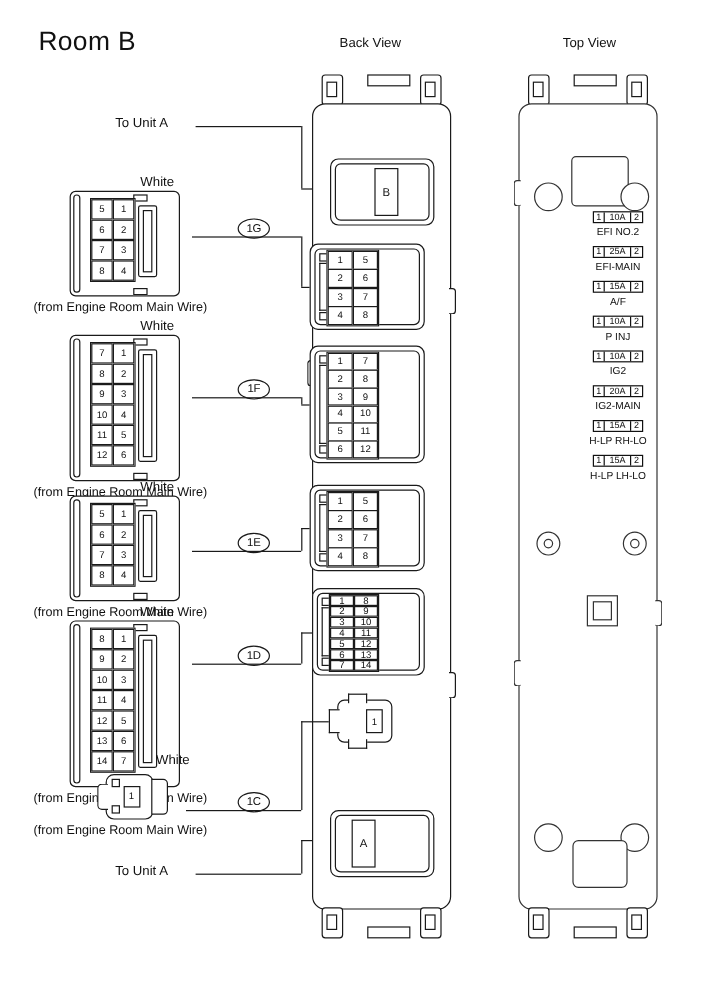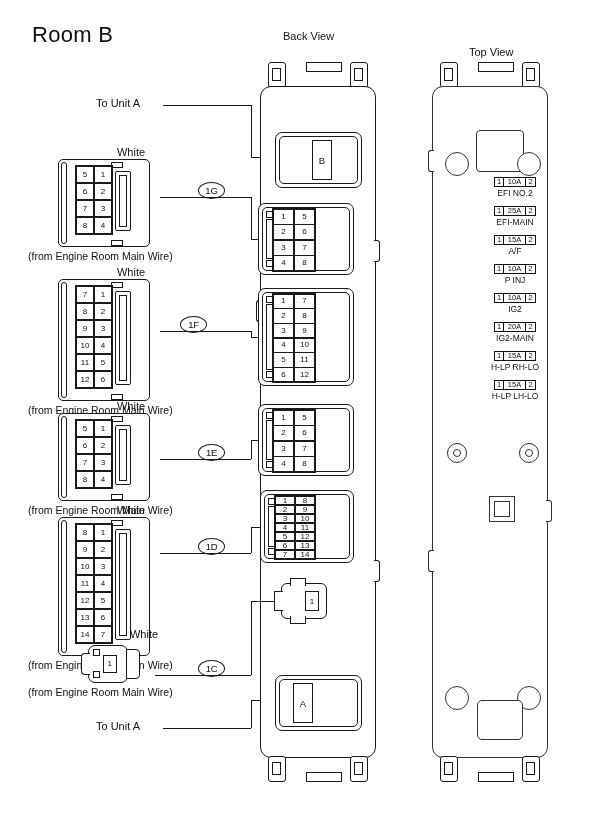--- a/index.html
+++ b/index.html
@@ -7,21 +7,21 @@
     width:602px;height:821px;position:relative;overflow:hidden;
     font-family:"Liberation Sans", sans-serif;
     color:#111;
   }
   .abs{position:absolute;}
   #title{
     left:32px;top:22px;font-size:22px;letter-spacing:0.3px;
   }
   .view-label{font-size:11px;}
   #back-view-label{left:283px;top:30px;}
-  #top-view-label{left:469px;top:46px;}
+  #top-view-label{left:469px;top:30px;}
 
   .small-txt{font-size:11px;}
 
   
   .hline{position:absolute;height:0;border-top:1.3px solid #1a1a1a;}
   .vline{position:absolute;width:0;border-left:1.3px solid #1a1a1a;}
 
   .circ-tag{
     position:absolute;width:25px;height:15px;border:1.2px solid #1a1a1a;
     border-radius:50%;font-size:9.5px;display:flex;align-items:center;
@@ -285,21 +285,21 @@
       <div class="pin">2</div>
       <div class="pin">9</div>
       <div class="pin">3</div>
       <div class="pin">10</div>
       <div class="pin">4</div>
       <div class="pin">11</div>
       <div class="pin">5</div>
       <div class="pin">12</div>
       <div class="pin">6</div>
     </div>
-    <div class="circ-tag" style="left:180px;top:316px;">1F</div>
+    <div class="circ-tag" style="left:198px;top:316px;">1F</div>
     <div class="hline" style="left:160px;top:331px;width:91px;"></div>
     <div class="vline" style="left:251px;top:331px;height:6px;"></div>
     <div class="hline" style="left:251px;top:337px;width:7px;"></div>
     <div class="bv-conn" style="left:258px;top:288px;width:96px;height:98px;"></div>
     <div class="bv-conn" style="left:262px;top:292px;width:88px;height:90px;border-radius:5px;"></div>
     <div class="lat" style="left:266px;top:296px;width:16px;height:7px;"></div>
     <div class="lat" style="left:266px;top:371px;width:16px;height:7px;"></div>
     <div class="lat" style="left:266px;top:304px;width:10px;height:66px;border-right:none;"></div>
     <div class="pin-grid" style="left: 272px; top: 293px; grid-template-columns: 21px 21px; grid-auto-rows: 14.6667px;">
       <div class="pin">1</div>

